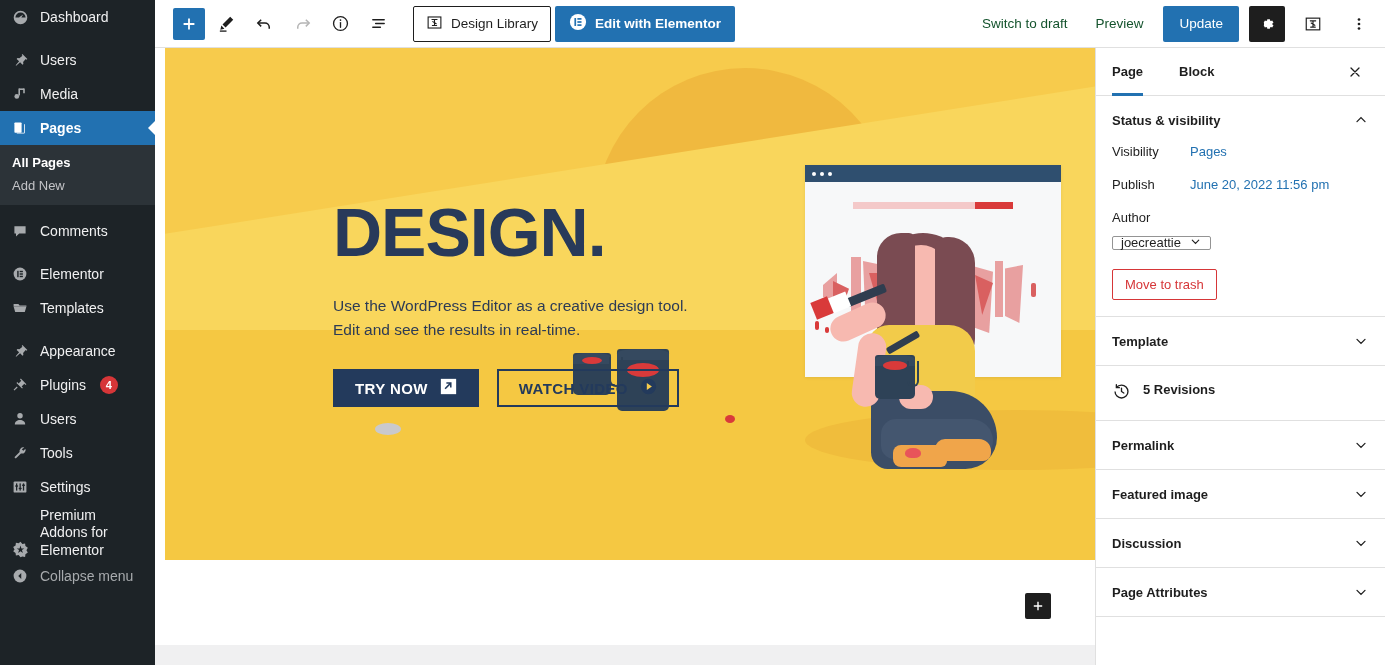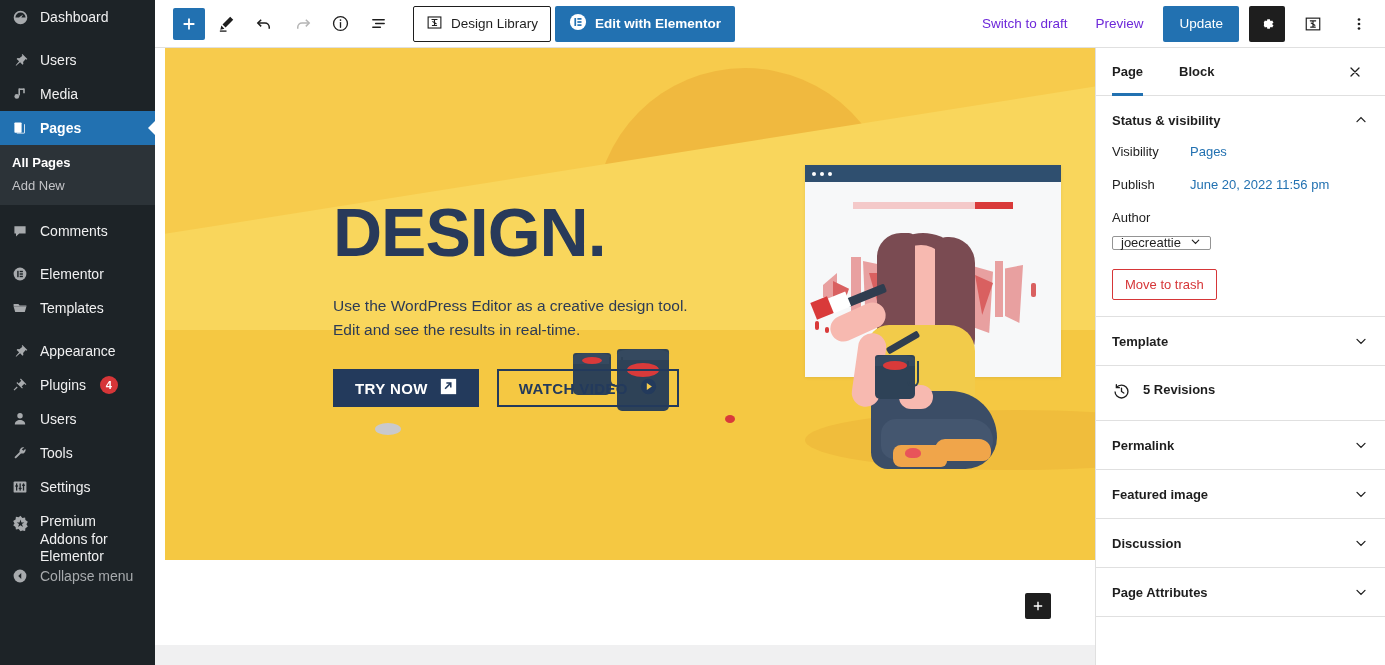--- a/index.html
+++ b/index.html
@@ -15,21 +15,21 @@
   #admin-sidebar {
     width: 155px; height: 665px; background: #1d2327;
     flex: 0 0 155px; position: relative; overflow: hidden;
   }
   .menu-item {
     display: flex; align-items: center; gap: 10px;
     padding: 0 10px; height: 34px; color: #f0f0f1;
     font-size: 14px; position: relative; cursor: pointer;
   }
   .menu-item .mi-label { white-space: nowrap; }
-  .menu-item.two-line { height: 46px; align-items: flex-start; }
+  .menu-item.two-line { height: 46px; align-items: flex-end; }
   .menu-item.two-line .mi-label { white-space: normal; line-height: 1.25; }
   .menu-item.current { background: #2271b1; color: #fff; font-weight: 600; }
   .menu-item.current .arrow-flag {
     position: absolute; right: -1px; top: 50%; transform: translateY(-50%);
     width: 0; height: 0;
     border-top: 8px solid transparent; border-bottom: 8px solid transparent;
     border-right: 8px solid #fff;
   }
   .menu-item.dim { color: #a7aaad; }
   .mi-icon { width: 20px; height: 20px; flex: 0 0 20px; display: flex;
@@ -73,21 +73,21 @@
     font-family: "Liberation Sans", sans-serif;
   }
   .btn-elementor {
     display: flex; align-items: center; gap: 8px; height: 36px;
     padding: 0 14px; background: #2271b1; color: #fff; border: none;
     font-size: 13.5px; font-weight: 600; border-radius: 2px; cursor: pointer;
     font-family: "Liberation Sans", sans-serif;
   }
   .tb-spacer { flex: 1 1 auto; }
   .tb-link {
-    background: none; border: none; color: #6d28d9; font-size: 13.5px;
+    background: none; border: none; color: #14532d; font-size: 13.5px;
     padding: 0 12px; cursor: pointer; font-family: "Liberation Sans", sans-serif;
   }
   .btn-update {
     background: #2271b1; color: #fff; border: none; height: 36px;
     padding: 0 16px; font-size: 13.5px; border-radius: 2px; cursor: pointer;
     font-family: "Liberation Sans", sans-serif; margin-left: 4px;
   }
   .tb-square {
     width: 36px; height: 36px; display: flex; align-items: center;
     justify-content: center; border: none; background: transparent;

